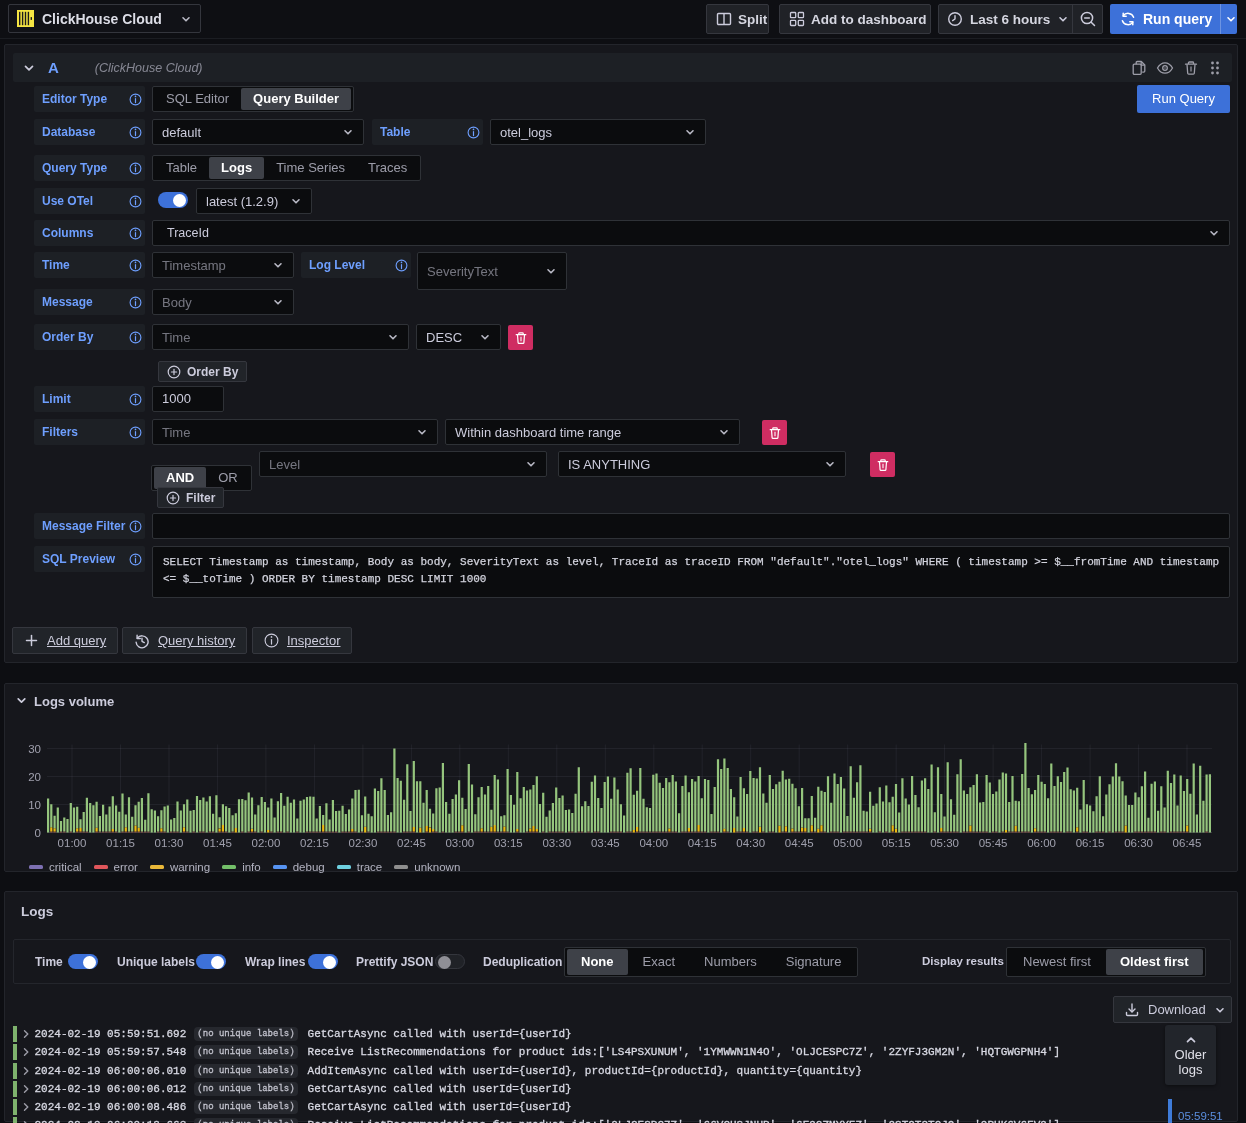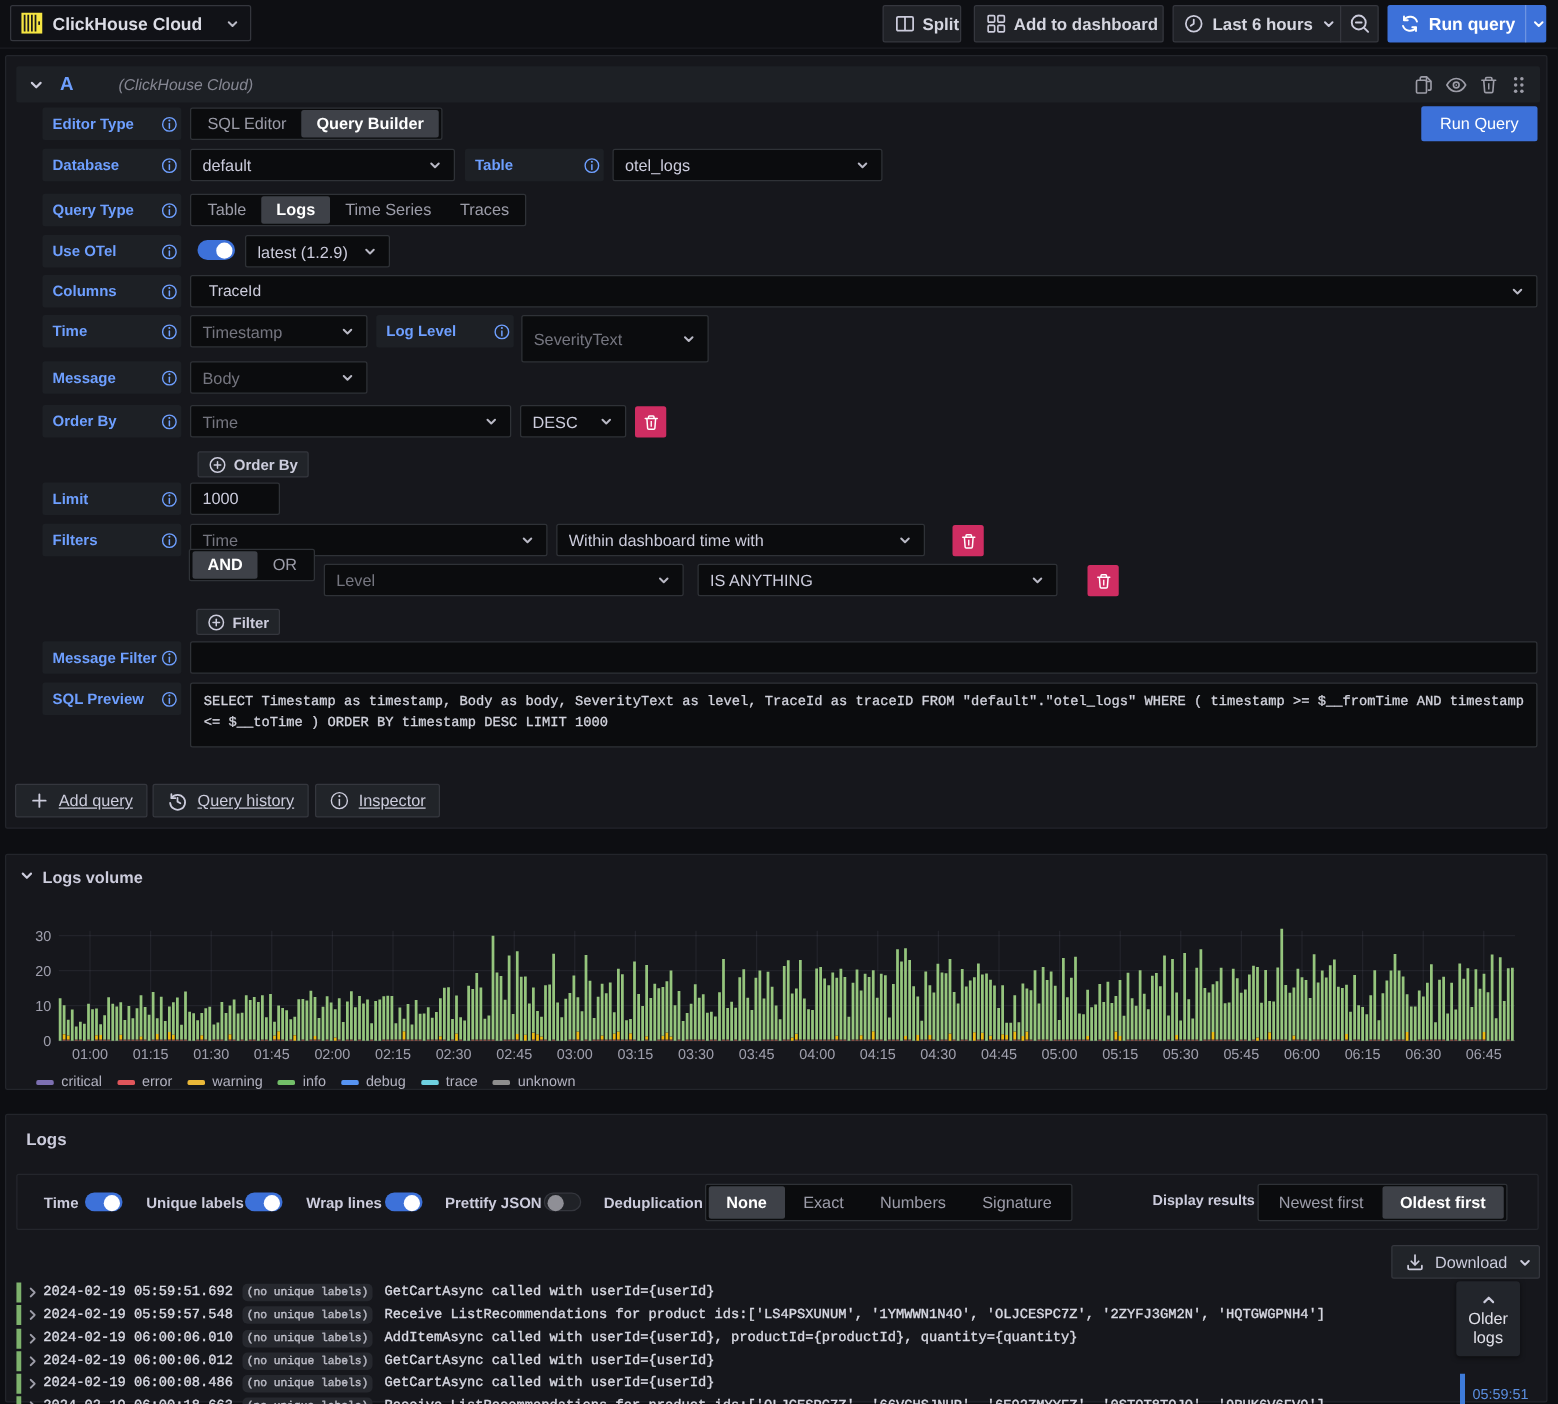--- a/index.html
+++ b/index.html
@@ -356,34 +356,34 @@
         <circle cx="6.5" cy="3.4" r="0.85" fill="#6e9fff"></circle>
       </svg>
     </div>
     <div class="sel muted" style="left:147px;top:374px;width:286px;height:26px">
       <span>Time</span>
       <svg width="12" height="12" viewBox="0 0 12 12" fill="none">
         <path d="M3.0 4.8 L6.0 7.8 L9.0 4.8" stroke="#b9b9c5" stroke-width="1.6" stroke-linecap="round" stroke-linejoin="round"></path>
       </svg>
     </div>
     <div class="sel" style="left:440px;top:374px;width:295px;height:26px">
-      <span>Within dashboard time with</span>
+      <span>Within dashboard time range</span>
       <svg width="12" height="12" viewBox="0 0 12 12" fill="none">
         <path d="M3.0 4.8 L6.0 7.8 L9.0 4.8" stroke="#b9b9c5" stroke-width="1.6" stroke-linecap="round" stroke-linejoin="round"></path>
       </svg>
     </div>
     <div class="trashbtn" style="left:757px;top:375px;width:25px;height:25px">
       <svg width="14" height="14" viewBox="0 0 14 14" fill="none">
         <path d="M2.2 3.7 H11.8" stroke="#fff" stroke-width="1.2" stroke-linecap="round"></path>
         <path d="M4.8 3.5 V2.5 a0.7 0.7 0 0 1 0.7-0.7 h3 a0.7 0.7 0 0 1 0.7 0.7 V3.5" stroke="#fff" stroke-width="1.2"></path>
         <path d="M3.5 3.7 L4.1 11.6 a0.9 0.9 0 0 0 0.9 0.8 h4 a0.9 0.9 0 0 0 0.9-0.8 L10.5 3.7" stroke="#fff" stroke-width="1.2" stroke-linejoin="round"></path>
         <line x1="7" y1="5.8" x2="7" y2="10.3" stroke="#fff" stroke-width="1.1"></line>
       </svg>
     </div>
-    <div class="radio" style="left:146px;top:394px">
+    <div class="radio" style="left:146px;top:420px">
       <span class="ritem selx">AND</span>
       <span class="ritem">OR</span>
     </div>
     <div class="sel muted" style="left:254px;top:406px;width:288px;height:26px">
       <span>Level</span>
       <svg width="12" height="12" viewBox="0 0 12 12" fill="none">
         <path d="M3.0 4.8 L6.0 7.8 L9.0 4.8" stroke="#b9b9c5" stroke-width="1.6" stroke-linecap="round" stroke-linejoin="round"></path>
       </svg>
     </div>
     <div class="sel" style="left:553px;top:406px;width:288px;height:26px">

